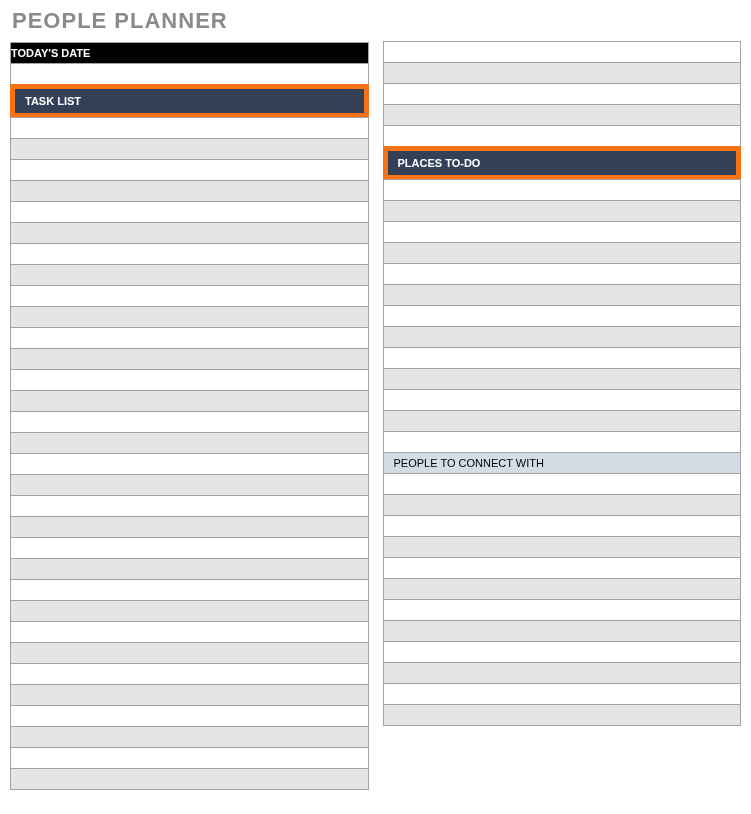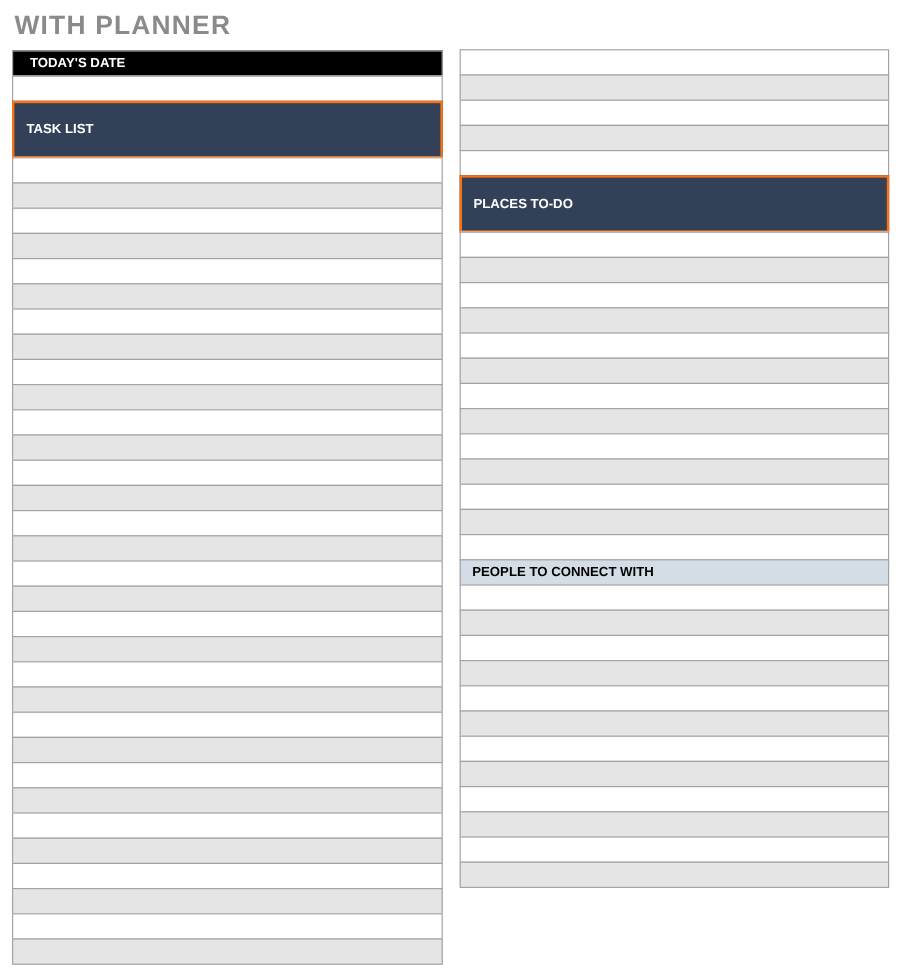--- a/index.html
+++ b/index.html
@@ -25,43 +25,43 @@
     .col {
       flex: 1;
       display: flex;
       flex-direction: column;
     }
     .header-black {
       background: #000;
       color: #fff;
       font-size: 11px;
       font-weight: bold;
-      padding: 5px 14px;
+      padding: 5px 0;
       border: 1px solid #a3a3a3;
       height: 22px;
       display: flex;
       align-items: center;
     }
     .header-navy {
       background: #324158;
       color: #fff;
       font-size: 11px;
       font-weight: bold;
-      padding: 22px 10px;
-      border: 2px solid #f97316;
+      padding: 12px 10px;
+      border: 5px solid #f97316;
       height: 22px;
       display: flex;
       align-items: center;
       margin-top: -1px;
     }
     .header-light {
       background: #d4dde6;
       color: #000;
       font-size: 11px;
-      font-weight: bold;
+      font-weight: normal;
       padding: 0 10px;
       border: 1px solid #a3a3a3;
       height: 22px;
       display: flex;
       align-items: center;
       margin-top: -1px;
     }
     .row-white {
       background: #fff;
       border: 1px solid #a3a3a3;
@@ -71,21 +71,21 @@
     .row-grey {
       background: #e5e5e5;
       border: 1px solid #a3a3a3;
       height: 22px;
       margin-top: -1px;
     }
   </style>
 </head>
 <body>
 
-<div class="title">WITH PLANNER</div>
+<div class="title">PEOPLE PLANNER</div>
 
 <div class="columns">
   <div class="col">
     <div class="header-black">TODAY'S DATE</div>
     <div class="row-white"></div>
     <div class="header-navy">TASK LIST</div>
     <div class="row-white"></div>
     <div class="row-grey"></div>
     <div class="row-white"></div>
     <div class="row-grey"></div>

